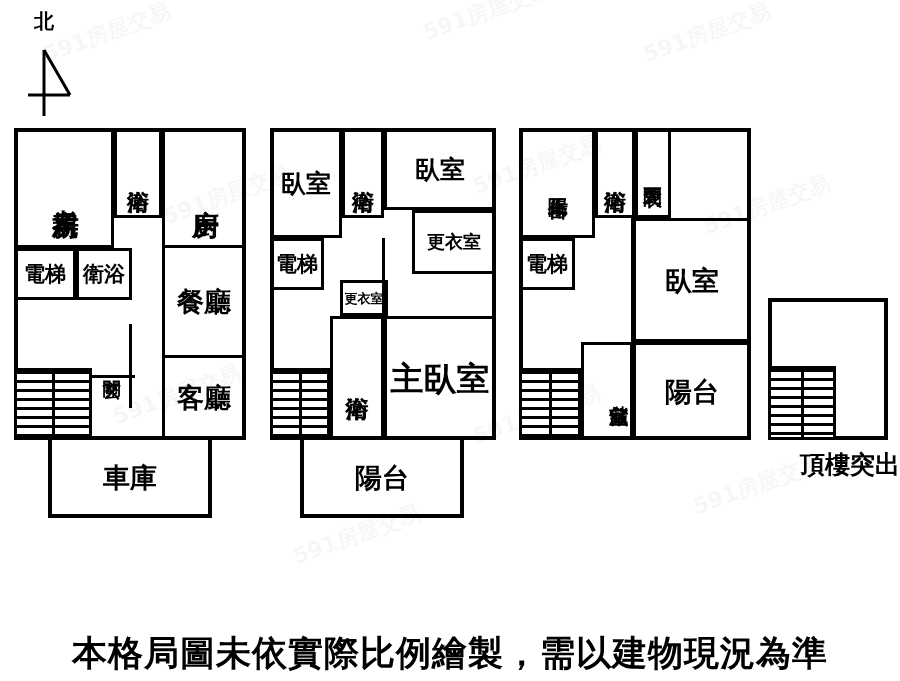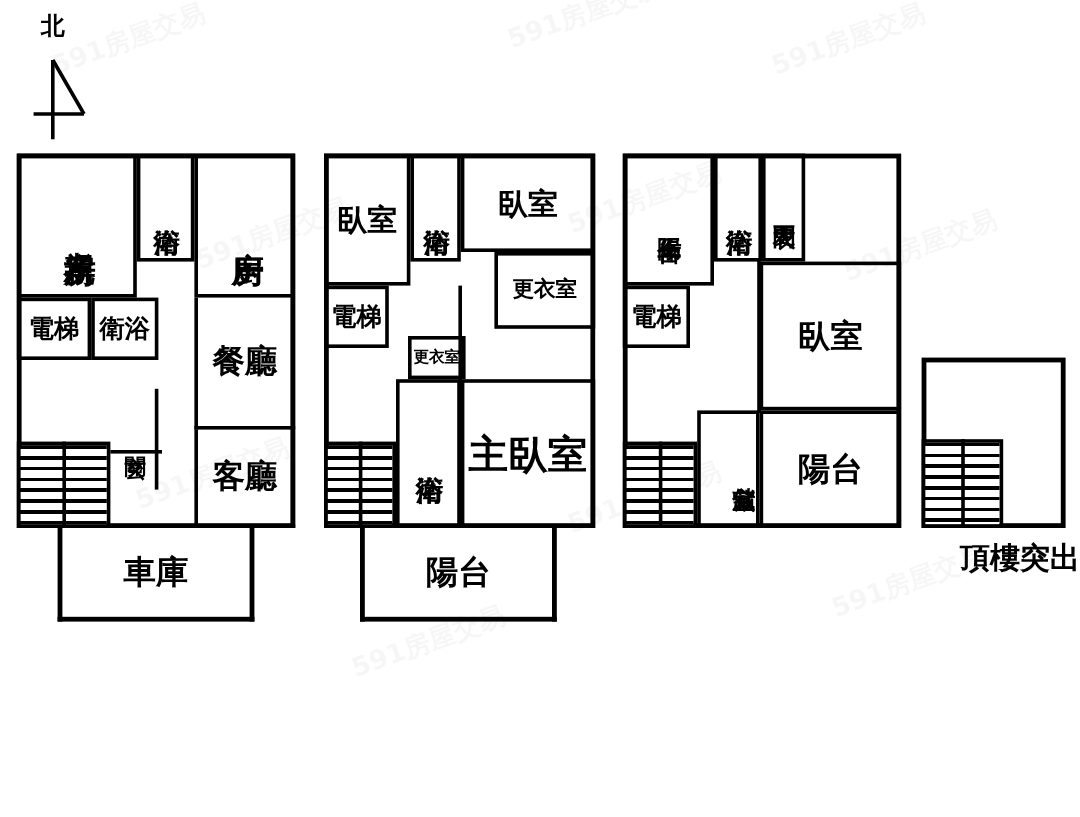--- a/index.html
+++ b/index.html
@@ -277,14 +277,15 @@
     <div class="stairs" style="left:0; top:240px; width:62px; height:72px;"></div>
 
   </div>
 
   <div class="plan" id="plan-rooftop" style="left:768px; top:298px; width:120px; height:142px;">
     <div class="room outer" style="left:0; top:0; width:120px; height:142px;"></div>
     <div class="stairs" style="left:0; top:68px; width:68px; height:74px;"></div>
     <div class="floor-label" style="left:-12px; top:150px; width:144px; font-size:25px;">頂樓突出</div>
   </div>
 
+  <div id="disclaimer">本格局圖未依實際比例繪製，需以建物現況為準</div>
 
 </div>
 
 </body></html>

